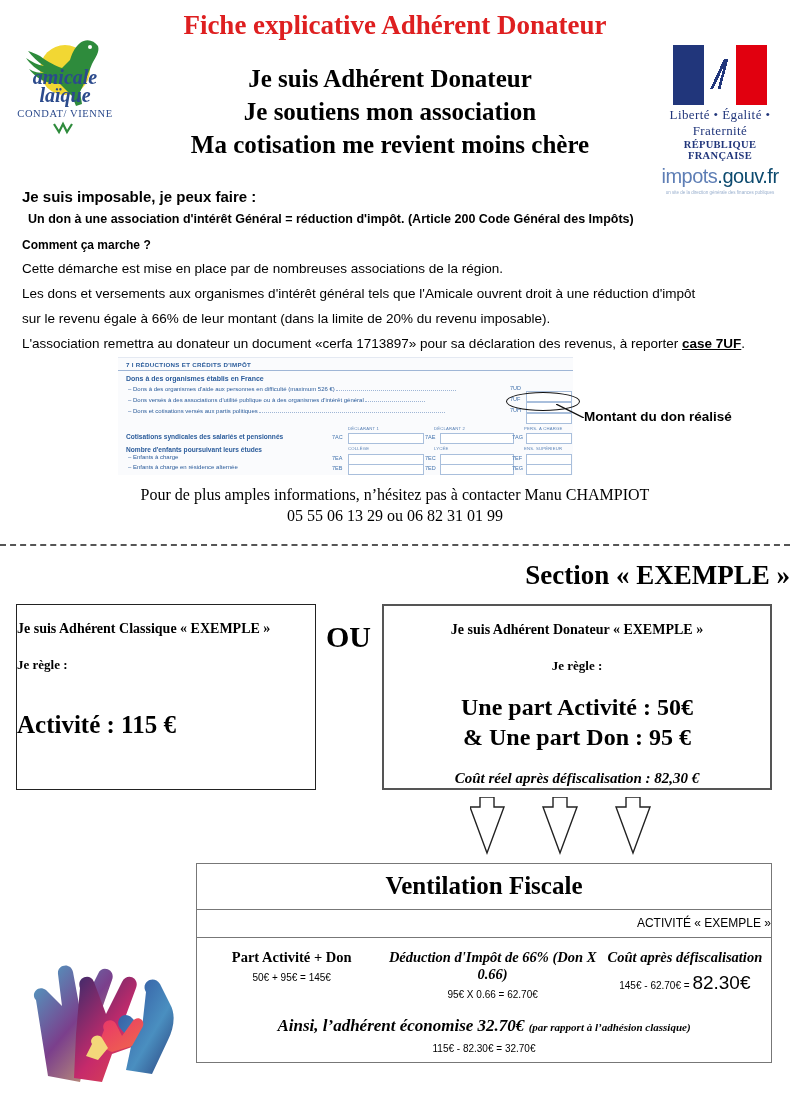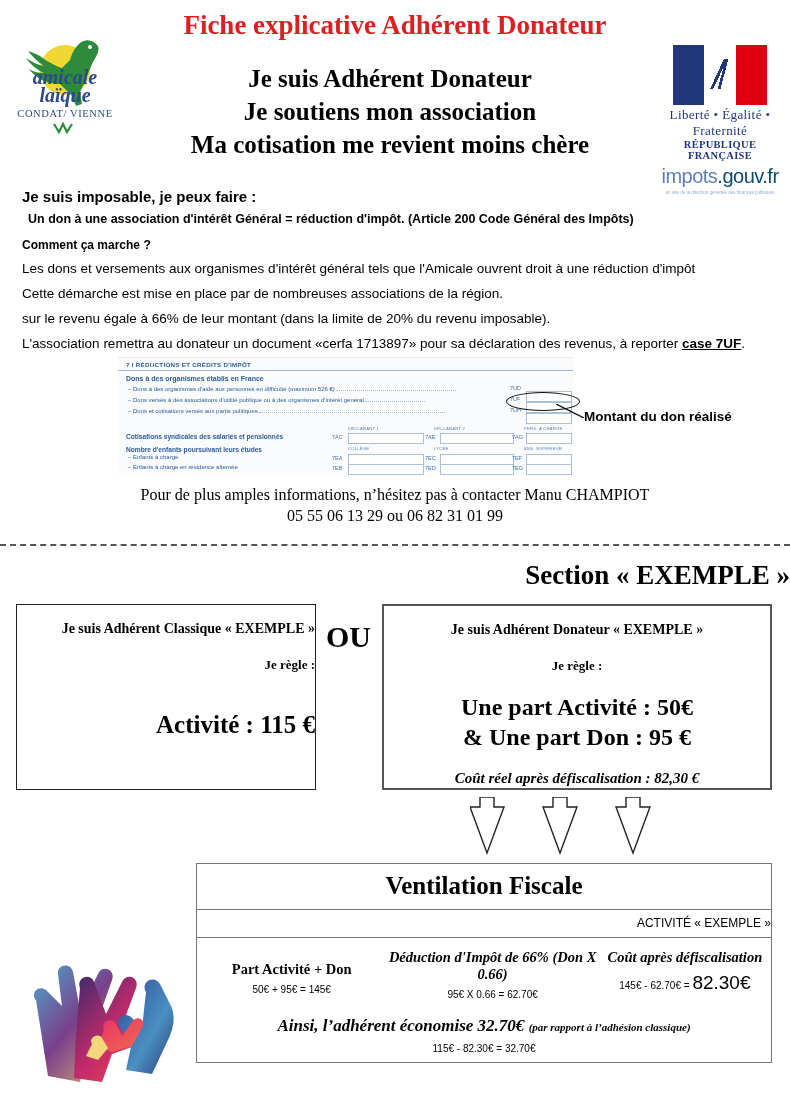--- a/index.html
+++ b/index.html
@@ -267,21 +267,21 @@
   }
 
   .box-classique {
     position: absolute;
     left: 16px;
     top: 604px;
     width: 300px;
     height: 186px;
     border: 1.5px solid #222;
     box-sizing: border-box;
-    text-align: right;
+    text-align: left;
     font-family: "Liberation Serif", serif;
   }
   .box-donateur {
     position: absolute;
     left: 382px;
     top: 604px;
     width: 390px;
     height: 186px;
     border: 2px solid #555;
     box-sizing: border-box;
@@ -356,21 +356,21 @@
     font-size: 12px;
     font-family: "Liberation Sans", sans-serif;
     padding: 6px 0 7px;
     border-bottom: 1.5px solid #777;
   }
   .vent-cols {
     display: flex;
     padding: 11px 0 6px;
   }
   .vcol { flex: 1; text-align: center; }
-  .vcol.c1 { flex: 0 0 33%; margin-top: 12px; }
+  .vcol.c1 { flex: 0 0 33%; }
   .vcol.c2 { flex: 0 0 37%; }
   .vcol.c3 { flex: 0 0 30%; }
   .vcol-h {
     font-size: 14.5px;
     font-weight: bold;
     font-family: "Liberation Serif", serif;
   }
   .vcol-h.it { font-style: italic; }
   .vcol-v {
     font-size: 10px;
@@ -443,22 +443,22 @@
     <div class="republique">RÉPUBLIQUE FRANÇAISE</div>
     <div class="impots-word"><span>impots</span><span class="b">.gouv.fr</span></div>
     <div class="impots-sub">un site de la direction générale des finances publiques</div>
   </div>
 </div>
 
 <div class="body-text">
   <div class="bt-head">Je suis imposable, je peux faire :</div>
   <div class="bt-sub">Un don à une association d'intérêt Général = réduction d'impôt. (Article 200 Code Général des Impôts)</div>
   <div class="bt-q">Comment ça marche ?</div>
+  <div class="bt-p">Cette démarche est mise en place par de nombreuses associations de la région.</div>
   <div class="bt-p">Les dons et versements aux organismes d'intérêt général tels que l'Amicale ouvrent droit à une réduction d'impôt</div>
-  <div class="bt-p">Cette démarche est mise en place par de nombreuses associations de la région.</div>
   <div class="bt-p">sur le revenu égale à 66% de leur montant (dans la limite de 20% du revenu imposable).</div>
   <div class="bt-p"><span>L'association remettra au donateur un document «cerfa 1713897» pour sa déclaration des revenus, à reporter </span><u>case 7UF</u><span>.</span></div>
 </div>
 
 <div class="form-wrap">
   <div class="form-title">7 I RÉDUCTIONS ET CRÉDITS D'IMPÔT</div>
   <div class="form-section">Dons à des organismes établis en France</div>
 
   <div class="form-line">
     <span>– Dons à des organismes d'aide aux personnes en difficulté (maximum 526 €)</span>

